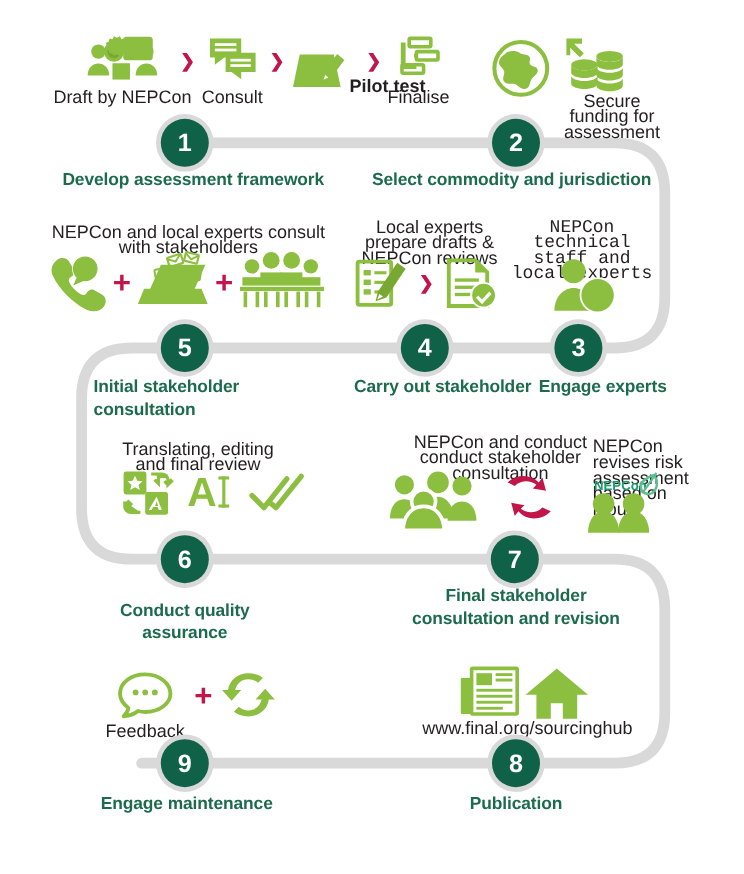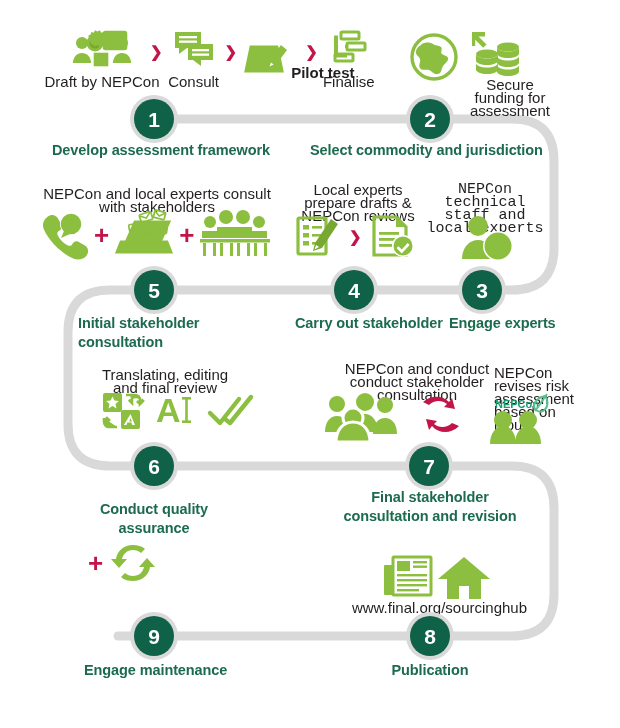--- a/index.html
+++ b/index.html
@@ -326,20 +326,29 @@
   <div class="inner">6</div>
 </div>
 <div class="title center" style="left:84px;top:500px;width:140px;">Conduct quality assurance</div>
 
 <div class="step" style="left:405px;top:442px;">
   <div class="inner">7</div>
 </div>
 <div class="title center" style="left:330px;top:488px;width:200px;">Final stakeholder consultation and revision</div>
 
 <div class="icons" style="left:88px;top:558px;gap:8px;align-items:center;">
+  <div style="display:flex;flex-direction:column;align-items:center;">
+    <svg width="48" height="42" viewBox="0 0 48 42">
+      <path fill="none" stroke="#8cbf3f" stroke-width="3.2" stroke-linejoin="round" d="M24 4C12 4 3 11 3 20c0 5 3 9 7 12-0.5 3-2 5-4 7 5-0.5 9-2 12-4.5 2 0.5 4 0.8 6 0.8 12 0 21-7 21-15.3S36 4 24 4z"></path>
+      <circle class="g" cx="16" cy="19" r="2.4"></circle>
+      <circle class="g" cx="24" cy="19" r="2.4"></circle>
+      <circle class="g" cx="32" cy="19" r="2.4"></circle>
+    </svg>
+    <div class="caption" style="position:relative;margin-top:3px;white-space:nowrap;">Feedback</div>
+  </div>
   <span class="plus" style="margin-top:-16px;">+</span>
   <svg width="44" height="42" viewBox="0 0 44 42" style="margin-top:-16px;">
     <path class="g" d="M22 3c-9 0-16 6-17 14h-5l8 9 8-9h-5c1-5 5-9 11-9 3 0 6 1 8 3l4-4c-3-3-8-4-12-4z"></path>
     <path class="g" d="M22 39c9 0 16-6 17-14h5l-8-9-8 9h5c-1 5-5 9-11 9-3 0-6-1-8-3l-4 4c3 3 8 4 12 4z"></path>
   </svg>
 </div>
 
 <div style="position:absolute;left:382px;top:553px;">
   <svg width="52" height="50" viewBox="0 0 52 50" style="position:absolute;left:0;top:0;">
     <rect class="g" x="2" y="12" width="9" height="30" rx="1"></rect>

